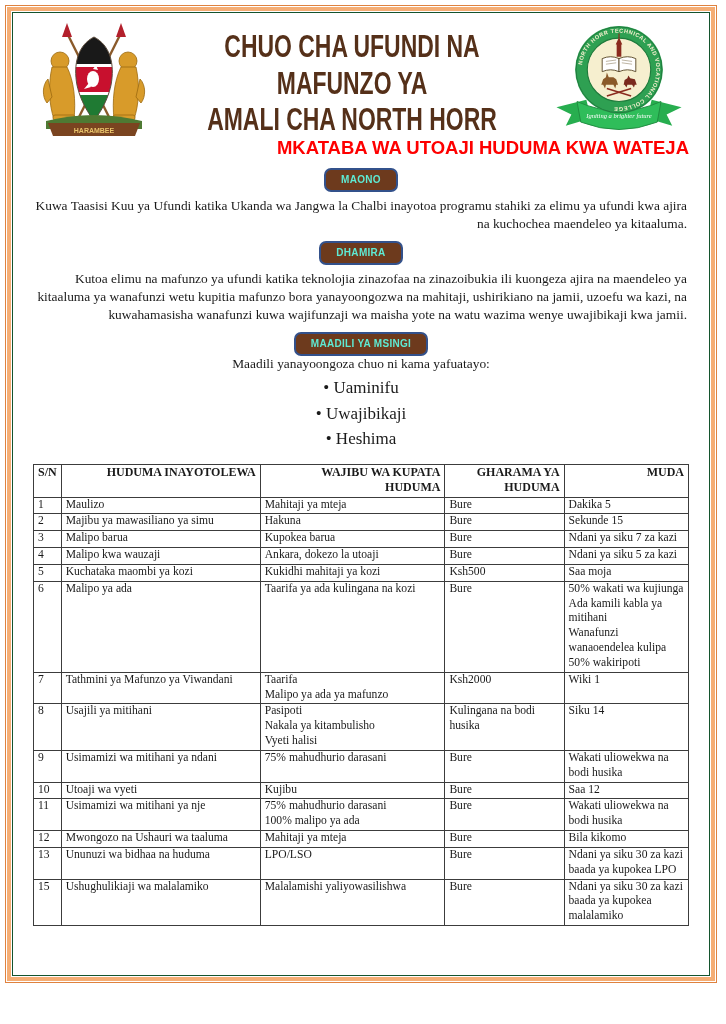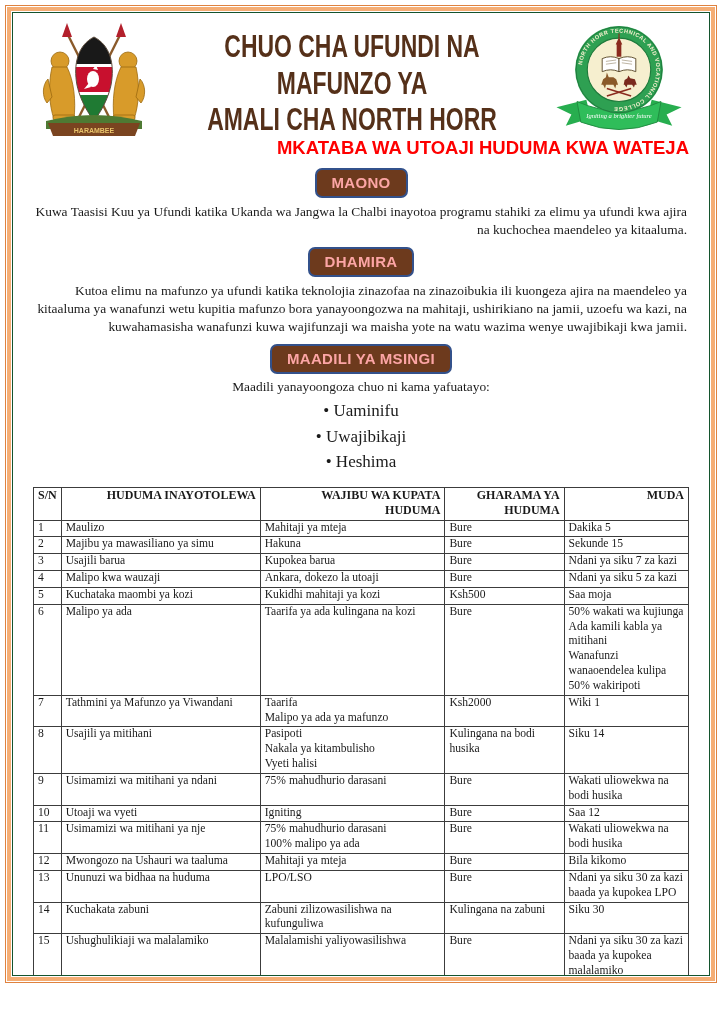--- a/index.html
+++ b/index.html
@@ -17,25 +17,25 @@
   .header { display:flex; align-items:flex-start; }
   .coa-box { width:122px; height:122px; flex:0 0 auto; }
   .logo-box { width:140px; height:124px; flex:0 0 auto; }
   .title-wrap { flex:1; text-align:center; padding-top:10px; }
   .title-line { display:block; font-family:"Liberation Sans", sans-serif; font-weight:bold;
     font-size:31px; line-height:1.18; color:#553019; transform:scaleX(0.74); letter-spacing:0px; }
   .subtitle { text-align:right; font-family:"Liberation Sans", sans-serif; font-weight:bold;
     font-size:18.5px; color:#fe0000; margin-top:-6px; }
 
   .badge-row { text-align:center; margin-top:9px; }
-  .badge { display:inline-block; background:#6d3a1d; color:#fca5a5;
-    font-family:"Liberation Sans", sans-serif; font-weight:bold; font-size:15px;
+  .badge { display:inline-block; background:#6d3a1d; color:#5eead4;
+    font-family:"Liberation Sans", sans-serif; font-weight:bold; font-size:10px;
     padding:4px 15px 5px; border:2px solid #33518b; border-radius:7px; letter-spacing:0.3px; }
   .para { text-align:right; font-size:13.4px; line-height:1.32; margin:5px 2px 0; }
-  .values-intro { text-align:center; font-size:13.4px; margin-top:5px; }
+  .values-intro { text-align:center; font-size:13.4px; }
   .values-list { text-align:center; font-size:17px; line-height:1.5; margin:3px 0 0; }
 
   table.services { width:100%; border-collapse:collapse; margin-top:12px; }
   table.services th, table.services td {
     border:1px solid #3c3c3c; padding:0px 4px 1px; vertical-align:top; text-align:left;
     font-size:11.6px; line-height:1.28; white-space:pre-line; }
   table.services th { font-size:12px; font-weight:bold;text-align:right; }
 </style>
 </head>
 <body>
@@ -189,21 +189,21 @@
             </tr>
             <tr>
               <td>2</td>
               <td>Majibu ya mawasiliano ya simu</td>
               <td>Hakuna</td>
               <td>Bure</td>
               <td>Sekunde 15</td>
             </tr>
             <tr>
               <td>3</td>
-              <td>Usajili barua</td>
+              <td>Malipo barua</td>
               <td>Kupokea barua</td>
               <td>Bure</td>
               <td>Ndani ya siku 7 za kazi</td>
             </tr>
             <tr>
               <td>4</td>
               <td>Malipo kwa wauzaji</td>
               <td>Ankara, dokezo la utoaji</td>
               <td>Bure</td>
               <td>Ndani ya siku 5 za kazi</td>
@@ -244,21 +244,21 @@
             <tr>
               <td>9</td>
               <td>Usimamizi wa mitihani ya ndani</td>
               <td>75% mahudhurio darasani</td>
               <td>Bure</td>
               <td>Wakati uliowekwa na bodi husika</td>
             </tr>
             <tr>
               <td>10</td>
               <td>Utoaji wa vyeti</td>
-              <td>Igniting</td>
+              <td>Kujibu</td>
               <td>Bure</td>
               <td>Saa 12</td>
             </tr>
             <tr>
               <td>11</td>
               <td>Usimamizi wa mitihani ya nje</td>
               <td>75% mahudhurio darasani
 100% malipo ya ada</td>
               <td>Bure</td>
               <td>Wakati uliowekwa na bodi husika</td>
@@ -271,27 +271,20 @@
               <td>Bila kikomo</td>
             </tr>
             <tr>
               <td>13</td>
               <td>Ununuzi wa bidhaa na huduma</td>
               <td>LPO/LSO</td>
               <td>Bure</td>
               <td>Ndani ya siku 30 za kazi baada ya kupokea LPO</td>
             </tr>
             <tr>
-              <td>14</td>
-              <td>Kuchakata zabuni</td>
-              <td>Zabuni zilizowasilishwa na kufunguliwa</td>
-              <td>Kulingana na zabuni</td>
-              <td>Siku 30</td>
-            </tr>
-            <tr>
               <td>15</td>
               <td>Ushughulikiaji wa malalamiko</td>
               <td>Malalamishi yaliyowasilishwa</td>
               <td>Bure</td>
               <td>Ndani ya siku 30 za kazi baada ya kupokea malalamiko</td>
             </tr>
           </tbody>
   </table>
 
 </div>

